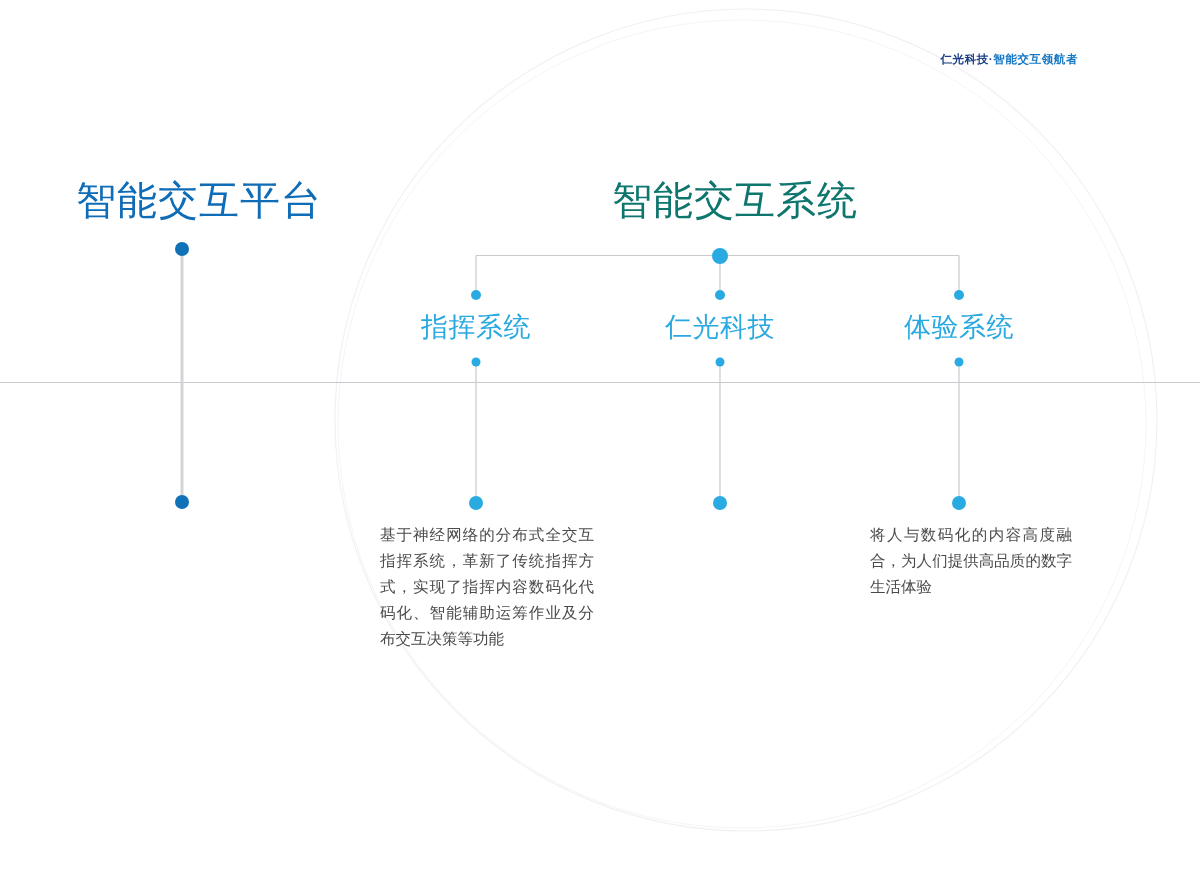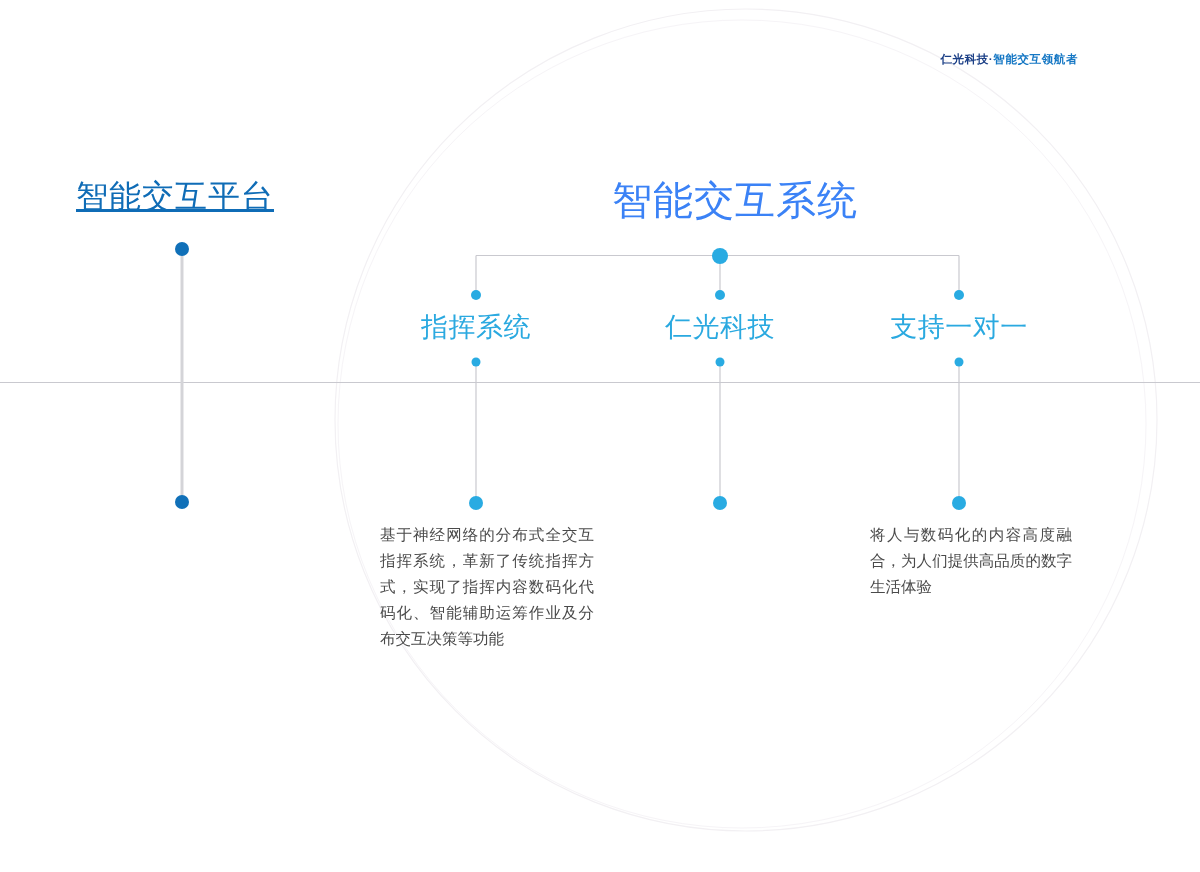--- a/index.html
+++ b/index.html
@@ -49,30 +49,29 @@
   
   .title {
     position: absolute;
     white-space: nowrap;
     font-weight: 400;
     line-height: 1;
   }
   .title-platform {
     left: 76px;
     top: 180px;
-    font-size: 32px;
+    font-size: 40px;
     color: #0f6cb6;
     letter-spacing: 1px;
-    text-decoration: underline;
   }
   .title-system {
     left: 612px;
     top: 180px;
     font-size: 40px;
-    color: #3b82f6;
+    color: #0f766e;
     letter-spacing: 1px;
   }
 
   
   .sub-title {
     position: absolute;
     top: 314px;
     font-size: 27px;
     color: #2aa9e0;
     white-space: nowrap;
@@ -119,21 +118,21 @@
 
   <div class="brand">
     <span class="brand-a">仁光科技</span><span class="brand-sep">·</span><span class="brand-b">智能交互领航者</span>
   </div>
 
   <div class="title title-platform">智能交互平台</div>
   <div class="title title-system">智能交互系统</div>
 
   <div class="sub-title" style="left:476px;">指挥系统</div>
   <div class="sub-title" style="left:720px;">仁光科技</div>
-  <div class="sub-title" style="left:959px;">支持一对一</div>
+  <div class="sub-title" style="left:959px;">体验系统</div>
 
   <svg class="connectors" viewBox="0 0 1200 872" width="1200" height="872">
 
     <line x1="182" y1="249" x2="182" y2="502" stroke="#d4d4d8" stroke-width="3"></line>
     <circle cx="182" cy="249" r="7" fill="#1070b8"></circle>
     <circle cx="182" cy="502" r="7" fill="#1070b8"></circle>
 
     <line x1="476" y1="255.5" x2="959" y2="255.5" stroke="#c9c9cf" stroke-width="1.2"></line>
     <line x1="476" y1="255.5" x2="476" y2="295" stroke="#c9c9cf" stroke-width="1.2"></line>
     <line x1="720" y1="255.5" x2="720" y2="295" stroke="#c9c9cf" stroke-width="1.2"></line>

